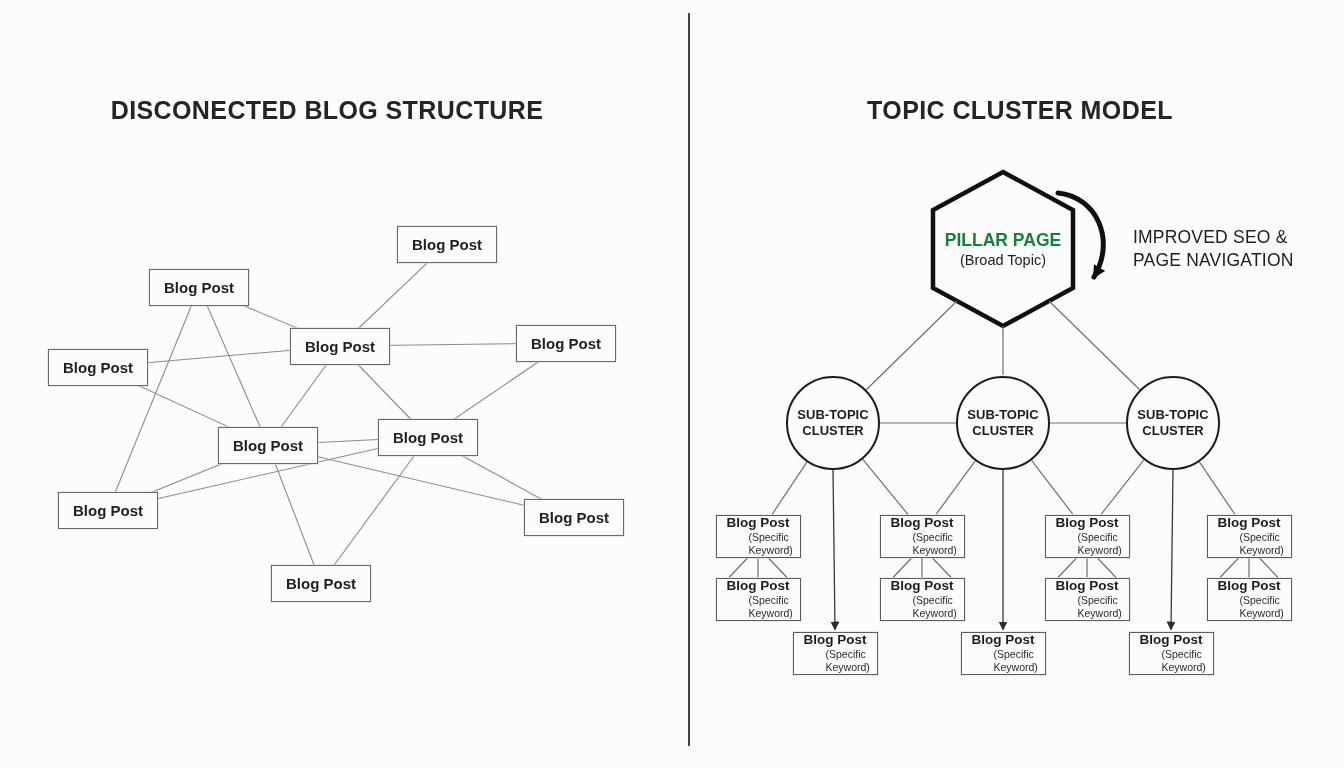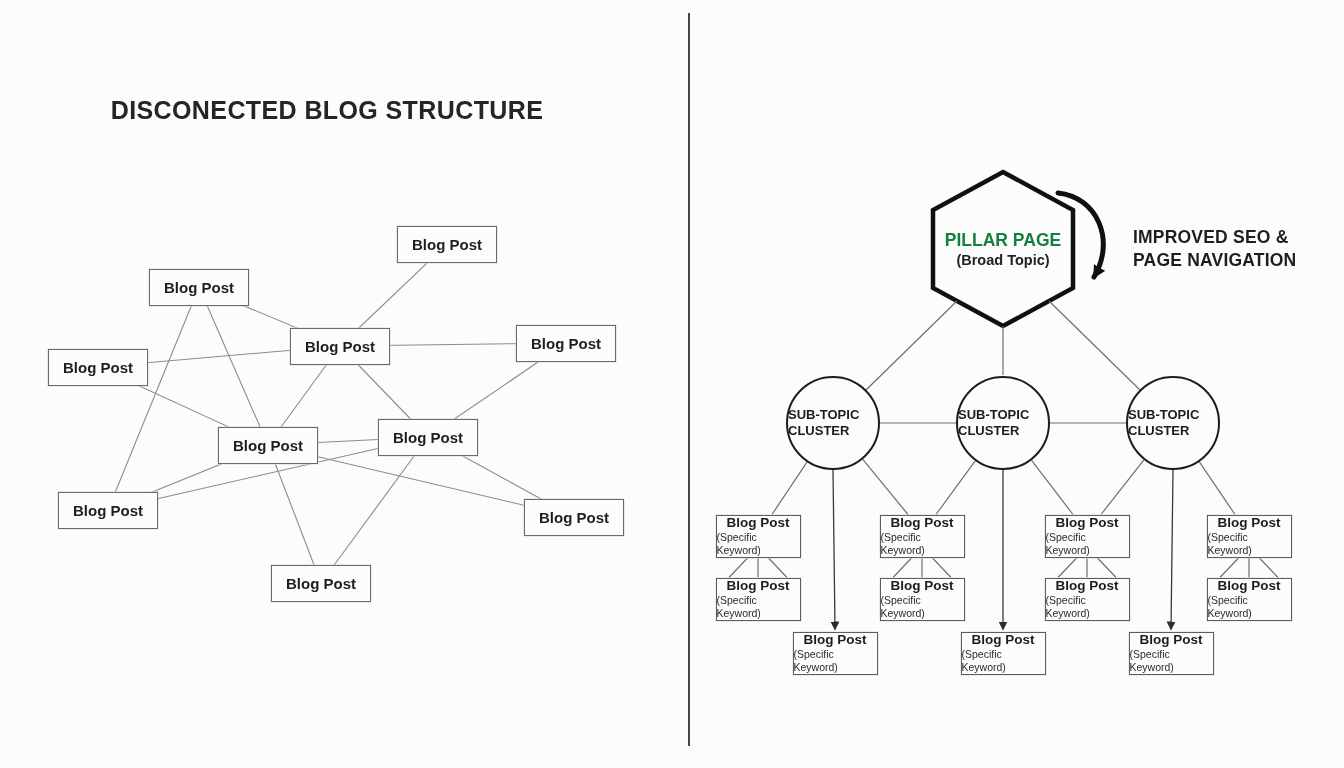--- a/index.html
+++ b/index.html
@@ -39,41 +39,41 @@
   }
   .kw-box{
     position:absolute;z-index:2;
     box-sizing:border-box;
     background:#fcfcfc;
     border:1.5px solid #5d5d5d;
     display:flex;flex-direction:column;align-items:center;justify-content:center;
     box-shadow:0 0 0 .5px #dcdcdc;
   }
   .kw-box .kw-title{font-size:13.5px;font-weight:700;color:#1d1d1d;line-height:16px;}
-  .kw-box .kw-sub{font-size:10.5px;font-weight:400;color:#2a2a2a;line-height:13px;}
+  .kw-box .kw-sub{font-size:10.5px;font-weight:400;color:#2a2a2a;line-height:13px;padding-left:32px;}
   .cluster-circle{
     position:absolute;z-index:2;
     box-sizing:border-box;
     width:94px;height:94px;border-radius:50%;
     background:#fcfcfc;
     border:2.5px solid #1c1c1c;
-    display:flex;flex-direction:column;justify-content:center;
+    display:flex;flex-direction:column;align-items:center;justify-content:center;
   }
   .cluster-circle span{font-size:13px;font-weight:600;color:#1d1d1d;line-height:16px;}
   #pillar-text{
     position:absolute;z-index:3;
     left:1003px;top:250px;transform:translate(-50%,-50%);
     text-align:center;white-space:nowrap;
   }
   #pillar-text .pillar-main{font-size:17.5px;font-weight:700;color:#15803d;line-height:21px;}
-  #pillar-text .pillar-sub{font-size:14.5px;font-weight:700;color:#222;line-height:19px;}
+  #pillar-text .pillar-sub{font-size:14.5px;font-weight:400;color:#222;line-height:19px;}
   #seo-annotation{
     position:absolute;z-index:3;
     left:1133px;top:226px;
-    font-size:17.5px;font-weight:700;color:#1e1e1e;line-height:22.5px;
+    font-size:17.5px;font-weight:400;color:#1e1e1e;line-height:22.5px;
     letter-spacing:.2px;white-space:nowrap;
   }
 </style>
 </head>
 <body>
 
 <div id="stage">
 
   <svg id="lines-layer" width="1344" height="768" viewBox="0 0 1344 768">
       <defs>
@@ -126,20 +126,21 @@
       <line x1="1239" y1="557.5" x2="1220" y2="577.5" stroke="#6f6f6f" stroke-width="1.2"></line>
       <line x1="1249" y1="557.5" x2="1249" y2="577.5" stroke="#6f6f6f" stroke-width="1.2"></line>
       <line x1="1259" y1="557.5" x2="1278" y2="577.5" stroke="#6f6f6f" stroke-width="1.2"></line>
       <line x1="833" y1="470" x2="835" y2="629.5" stroke="#3a3a3a" stroke-width="1.3" marker-end="url(#ah-small)"></line>
       <line x1="1003" y1="470" x2="1003" y2="629.5" stroke="#3a3a3a" stroke-width="1.3" marker-end="url(#ah-small)"></line>
       <line x1="1173" y1="470" x2="1171" y2="629.5" stroke="#3a3a3a" stroke-width="1.3" marker-end="url(#ah-small)"></line>
     </svg>
 
   <div class="panel-title" id="left-title" style="left:327px;top:96px;">DISCONECTED BLOG STRUCTURE</div>
 
+  <div class="panel-title" id="right-title" style="left:1020px;top:96px;">TOPIC CLUSTER MODEL</div>
 
   <div id="divider" style="left:688px;top:13px;height:733px;"></div>
 
   <div id="pillar-text">
     <div class="pillar-main">PILLAR PAGE</div>
     <div class="pillar-sub">(Broad Topic)</div>
   </div>
 
   <div id="seo-annotation">
     <div>IMPROVED SEO &amp;</div>

